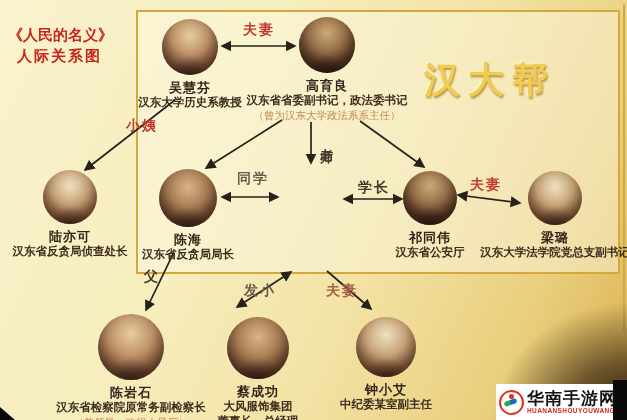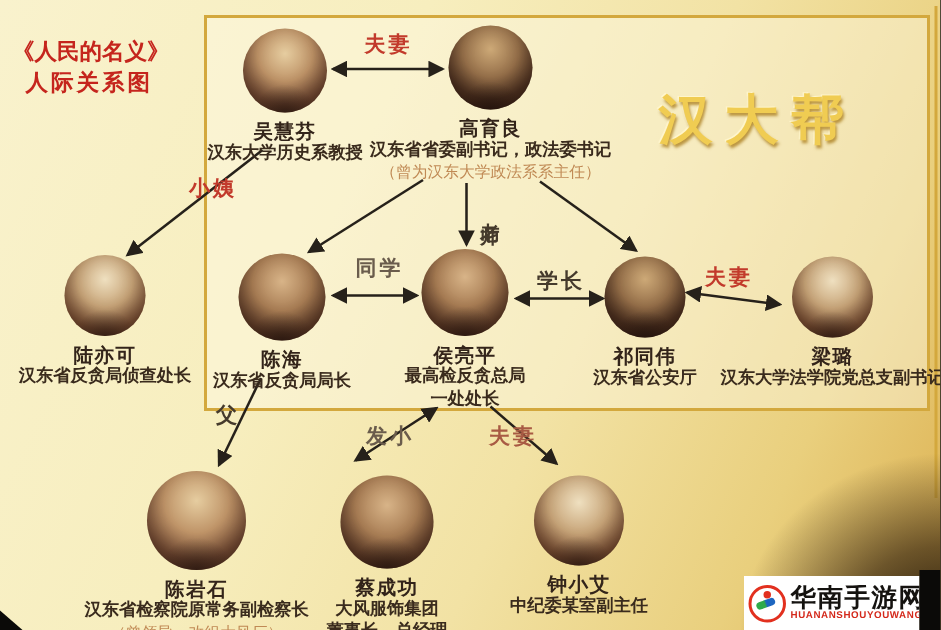--- a/index.html
+++ b/index.html
@@ -9,21 +9,21 @@
   .frame-inner{position:absolute;left:136px;top:10px;width:480px;height:260px;
     border:2px solid #d3a83d;background:rgba(253,248,228,0.45);z-index:1;}
   .frame-outer{position:absolute;left:623px;top:4px;width:2px;height:328px;background:#d3a83d;z-index:1;}
   .arrows{position:absolute;left:0;top:0;z-index:2;pointer-events:none;}
   .title{position:absolute;left:8px;top:24px;color:#c5251d;font-weight:bold;font-size:15px;
     line-height:21px;font-family:"Liberation Sans","DejaVu Sans",sans-serif;z-index:3;}
   .title .t2{padding-left:9px;letter-spacing:2px;}
   .faction{position:absolute;left:424px;top:56px;font-size:36px;font-weight:bold;color:#f0cc52;
     letter-spacing:8px;white-space:nowrap;z-index:1;
     text-shadow:1px 2px 2px rgba(176,134,41,0.85),-1px -1px 0 rgba(255,246,205,0.9);
-    font-family:"Liberation Sans","DejaVu Sans",sans-serif;margin-left:15px;}
+    font-family:"Liberation Sans","DejaVu Sans",sans-serif;}
   .char{position:absolute;text-align:center;z-index:3;}
   .avatar{position:relative;margin:0 auto;border-radius:50%;overflow:hidden;
     box-shadow:inset 0 -8px 14px rgba(40,20,10,0.45);}
   .avatar::after{content:"";position:absolute;left:12%;right:12%;bottom:-2%;height:36%;
     border-radius:50%;background:radial-gradient(ellipse at 50% 100%,rgba(25,12,8,0.55) 0%,rgba(25,12,8,0) 70%);}
   .tone-a{background:radial-gradient(circle at 50% 30%,#e6cda0 0%,#bf9468 38%,#7a5038 70%,#4a2c1d 100%);}
   .tone-b{background:radial-gradient(circle at 50% 32%,#d8b488 0%,#a97e55 40%,#64412c 72%,#3a2114 100%);}
   .tone-c{background:radial-gradient(circle at 50% 30%,#efe0c0 0%,#c7a478 40%,#86593b 72%,#53311f 100%);}
   .tone-d{background:radial-gradient(circle at 50% 28%,#cda977 0%,#96704a 38%,#4e3322 68%,#2a1710 100%);}
   .char-name{margin-top:5px;font-size:13px;font-weight:bold;color:#33241a;letter-spacing:1px;line-height:15px;}
@@ -108,26 +108,20 @@
     <div class="char-name">陆亦可</div>
     <div class="char-desc">汉东省反贪局侦查处长</div>
   </div>
 
   <div class="char" style="left:108px;top:169px;width:160px;">
     <div class="avatar tone-b" style="width:58px;height:58px;"></div>
     <div class="char-name">陈海</div>
     <div class="char-desc">汉东省反贪局局长</div>
   </div>
 
-  <div class="char" style="left:230px;top:166px;width:160px;">
-    <div class="avatar tone-b" style="width:58px;height:58px;"></div>
-    <div class="char-name">侯亮平</div>
-    <div class="char-desc">最高检反贪总局</div>
-    <div class="char-desc">一处处长</div>
-  </div>
 
   <div class="char" style="left:355px;top:171px;width:150px;">
     <div class="avatar tone-d" style="width:54px;height:54px;"></div>
     <div class="char-name">祁同伟</div>
     <div class="char-desc">汉东省公安厅</div>
   </div>
 
   <div class="char" style="left:465px;top:171px;width:180px;">
     <div class="avatar tone-c" style="width:54px;height:54px;"></div>
     <div class="char-name">梁璐</div>

